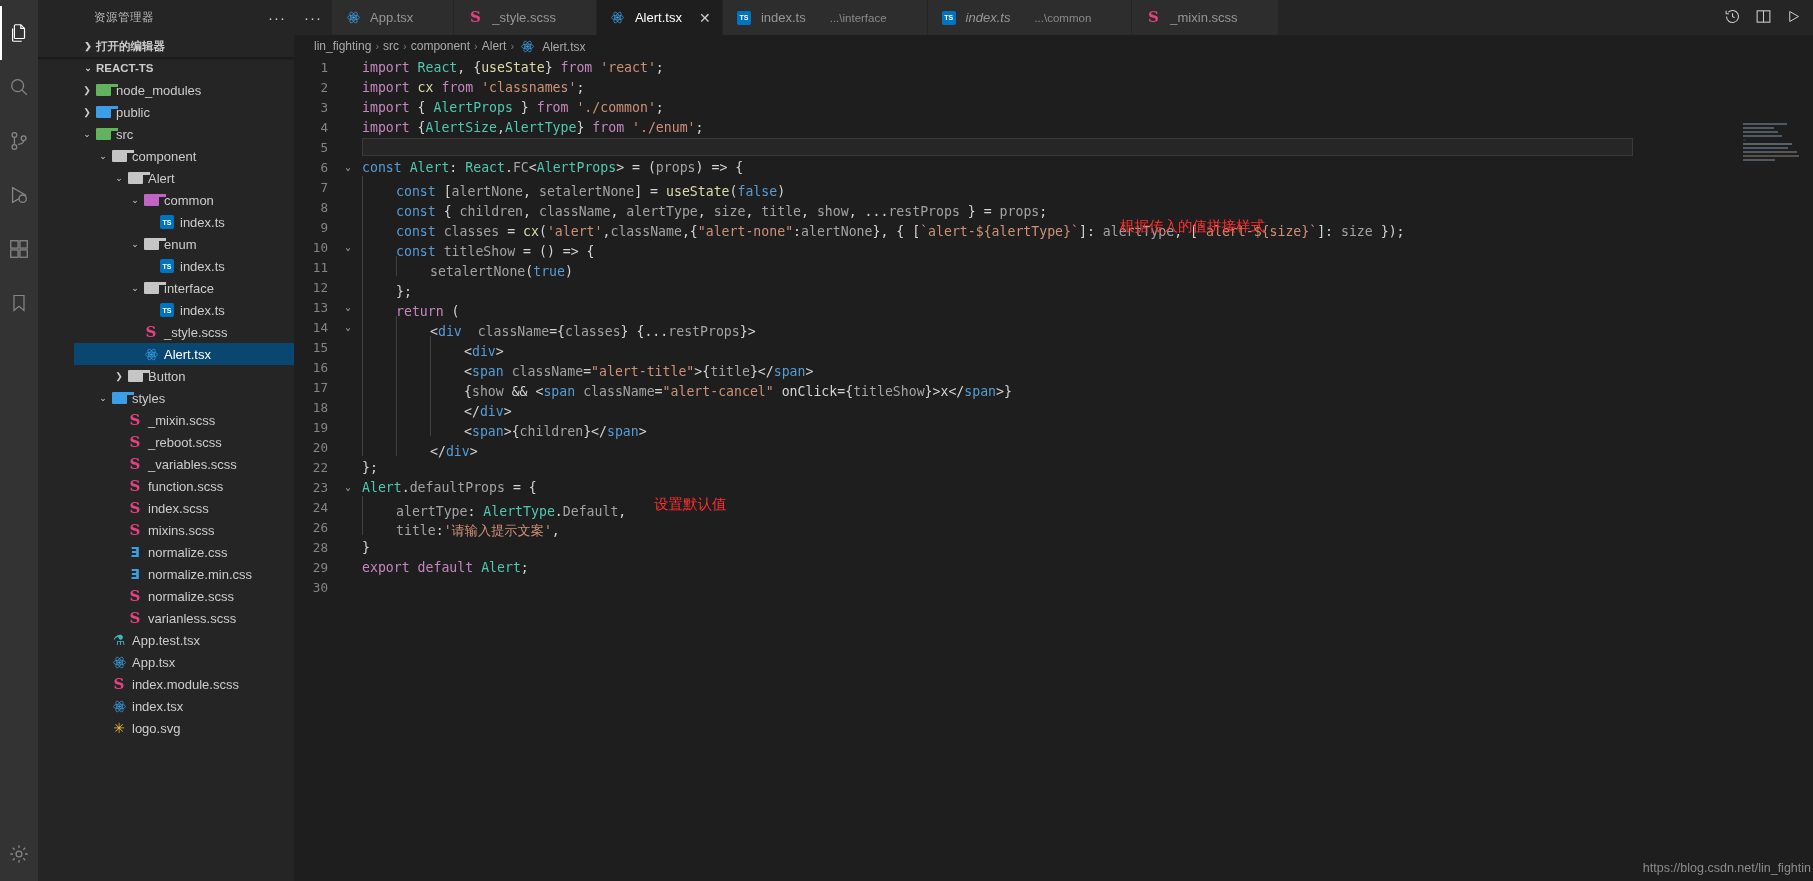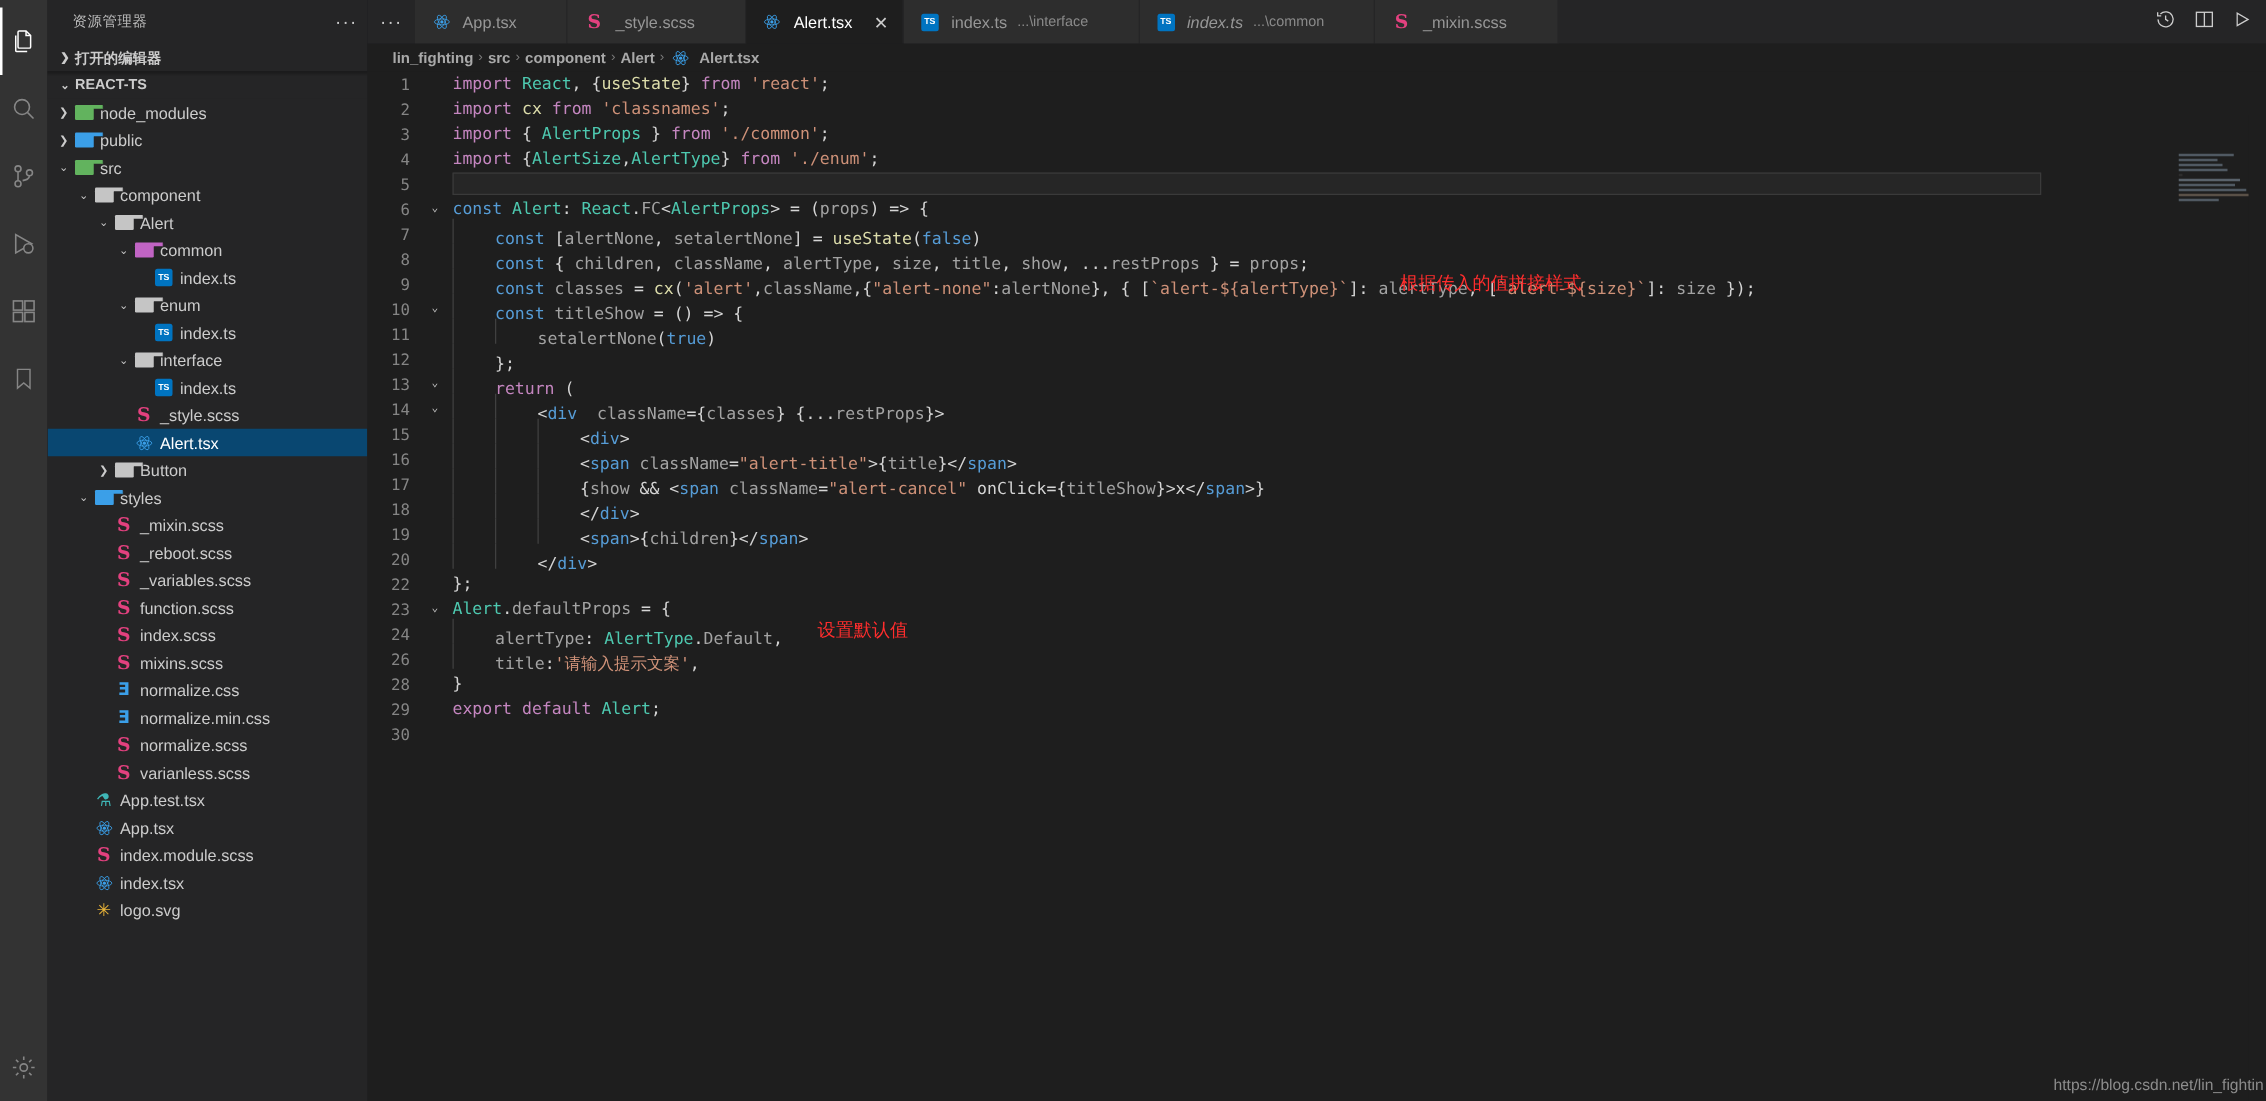--- a/index.html
+++ b/index.html
@@ -25,21 +25,21 @@
   .act-item.active { color: #ffffff; }
   .act-item.active::before {
     content: ""; position: absolute; left: 0; top: 0;
     width: 2px; height: 54px; background: #ffffff;
   }
   .act-spacer { flex: 1 1 auto; }
 
   
   .side-bar {
     width: 256px; background: #252526; flex: 0 0 256px;
-    display: flex; flex-direction: column; overflow: hidden;
+    display: flex; flex-direction: column; overflow: hidden; padding-left: 36px;
   }
   .side-title {
     height: 35px; display: flex; align-items: center;
     padding: 0 8px 0 20px; color: #bbbbbb;
     font-size: 11.5px; letter-spacing: .5px;
   }
   .side-title .label { flex: 1 1 auto; }
   .side-title .dots { color: #cccccc; font-size: 15px; letter-spacing: 1px;}
   .tree-section-header {
     height: 22px; display: flex; align-items: center;
@@ -88,31 +88,31 @@
     flex: 0 0 35px; overflow: hidden;
   }
   .tab {
     display: flex; align-items: center; gap: 6px;
     padding: 0 10px 0 12px; background: #2d2d2d; color: #969696;
     border-right: 1px solid #252526; font-size: 13px; white-space: nowrap; cursor: pointer;
     min-width: 0;
   }
   .tab.active { background: #1e1e1e; color: #ffffff; }
   .tab.preview .tab-title { font-style: italic; }
-  .tab .tab-path { font-size: 11.5px; color: #8a8a8a; margin-left: 2px;}
+  .tab .tab-path { font-size: 11.5px; color: #8a8a8a; margin-left: 18px;}
   .tab .tab-close { margin-left: 10px; font-size: 14px; color: #cccccc; width:14px; text-align:center;}
   .tabbar-actions { margin-left: auto; display: flex; align-items: center; gap: 14px; padding: 0 12px; }
   .tabbar-actions .aicon { color: #cccccc; font-size: 15px; cursor:pointer; }
 
   .breadcrumb {
     height: 22px; display: flex; align-items: center; gap: 4px;
     padding-left: 20px; font-size: 12px; color: #a9a9a9; background:#1e1e1e;
   }
   .breadcrumb .sep { color: #7a7a7a; font-size: 11px; }
-  .bc-item { display:flex; align-items:center; gap:4px; cursor:pointer;font-weight:bold;}
+  .bc-item { display:flex; align-items:flex-end; gap:4px; cursor:pointer;}
 
   
   .code-wrap { flex: 1 1 auto; display: flex; position: relative; overflow: hidden; }
   .code-scroll { flex:1 1 auto; position:relative; overflow:hidden; }
   .cline {
     height: 20px; display: flex; align-items: center;
     font-family: "DejaVu Sans Mono", monospace; font-size: 13.2px;
     white-space: pre; color: #d4d4d4;
   }
   .lnum {

